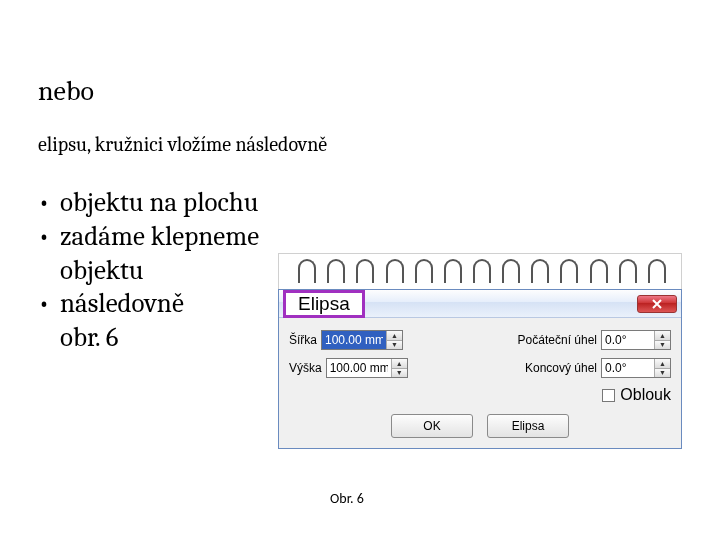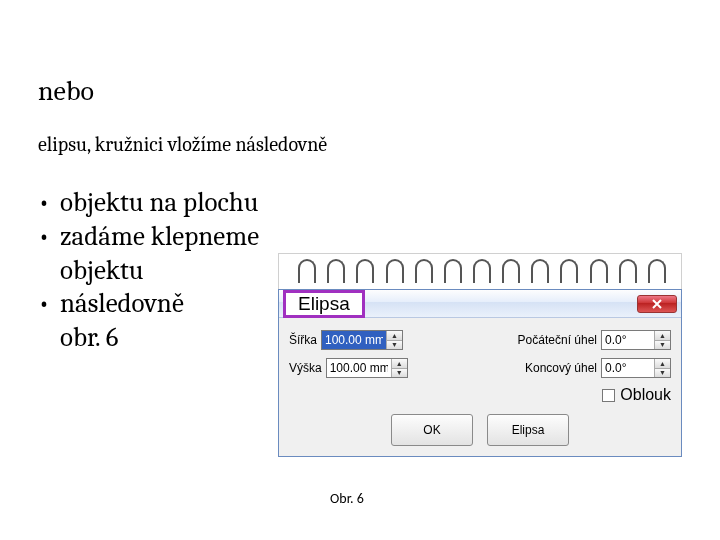--- a/index.html
+++ b/index.html
@@ -191,21 +191,21 @@
     border: 1px solid #777;
     background: #fff;
   }
   .btn-row {
     display: flex;
     justify-content: center;
     gap: 14px;
   }
   .btn {
     min-width: 82px;
-    height: 32px;
+    height: 24px;
     font-size: 12px;
     font-family: Tahoma, Arial, sans-serif;
     background: linear-gradient(#fdfdfd,#e3e3e3);
     border: 1px solid #8a8a8a;
     border-radius: 3px;
     display: flex;
     align-items: center;
     justify-content: center;
   }
 </style>

